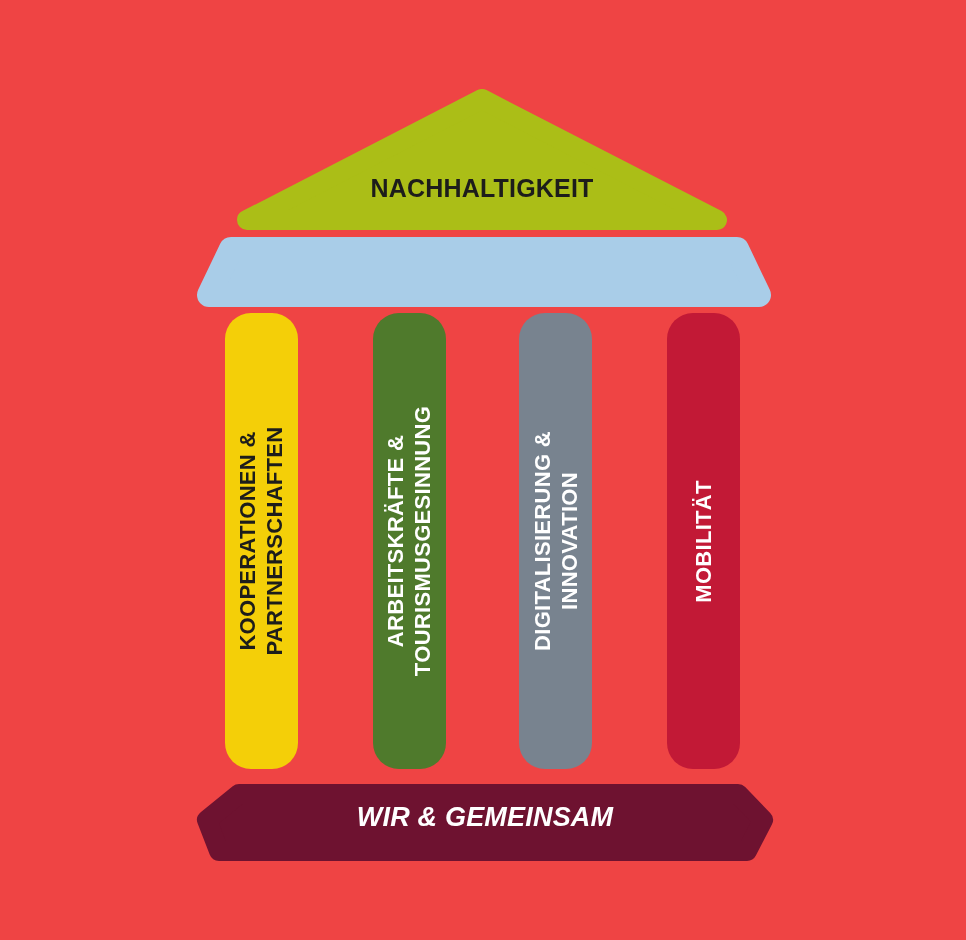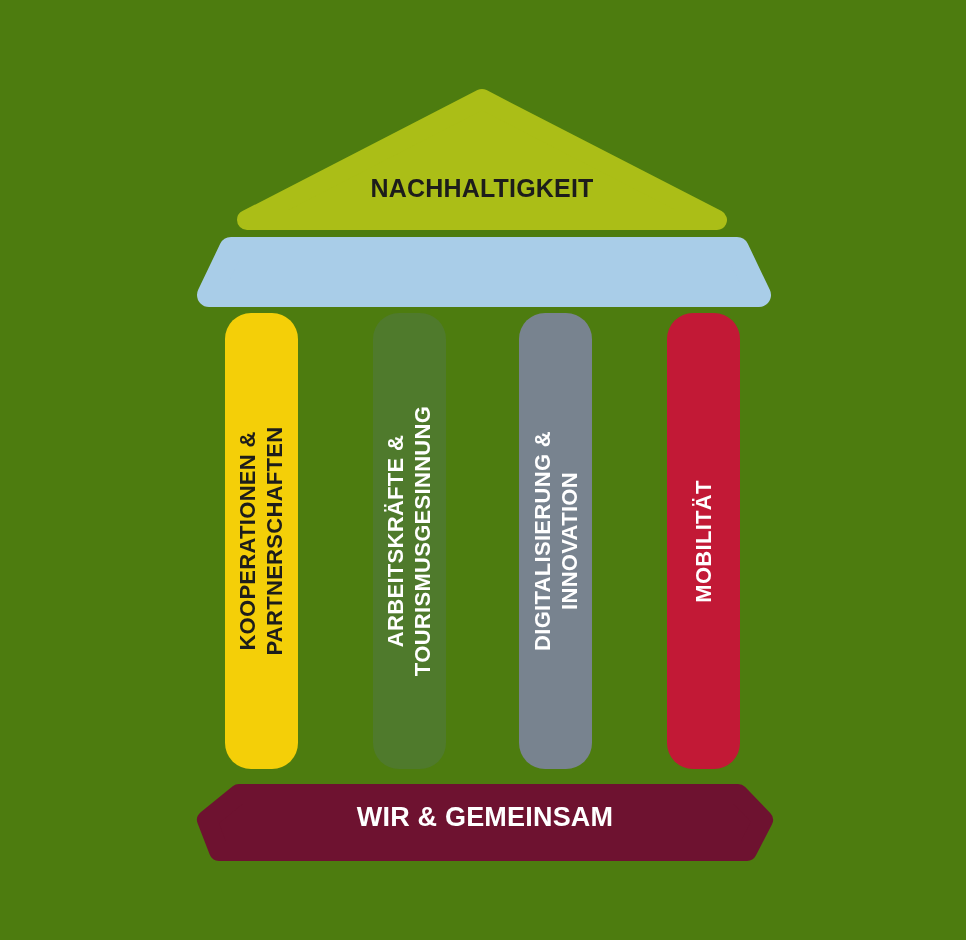--- a/index.html
+++ b/index.html
@@ -5,21 +5,21 @@
   html, body {
     margin: 0;
     padding: 0;
     background: #ffffff;
     font-family: "Liberation Sans", sans-serif;
   }
   .canvas {
     position: relative;
     width: 966px;
     height: 940px;
-    background: #4d7c0f;
+    background: #ef4444;
     overflow: hidden;
   }
   .shapes-svg {
     position: absolute;
     left: 0;
     top: 0;
     width: 966px;
     height: 940px;
   }
   .label {
@@ -94,15 +94,15 @@
     </div>
   </div>
 
   <div class="pillar p4" style="background-color: rgb(194, 25, 54);">
     <div class="pillar-label" style="color: rgb(255, 255, 255);">
       <div>MOBILITÄT</div>
       <div></div>
     </div>
   </div>
 
-  <div class="label base-label" style="color: rgb(255, 255, 255);">WIR &amp; GEMEINSAM</div>
+  <div class="label base-label" style="color: rgb(255, 255, 255); font-style: italic;">WIR &amp; GEMEINSAM</div>
 
 </div>
 
 </body></html>

